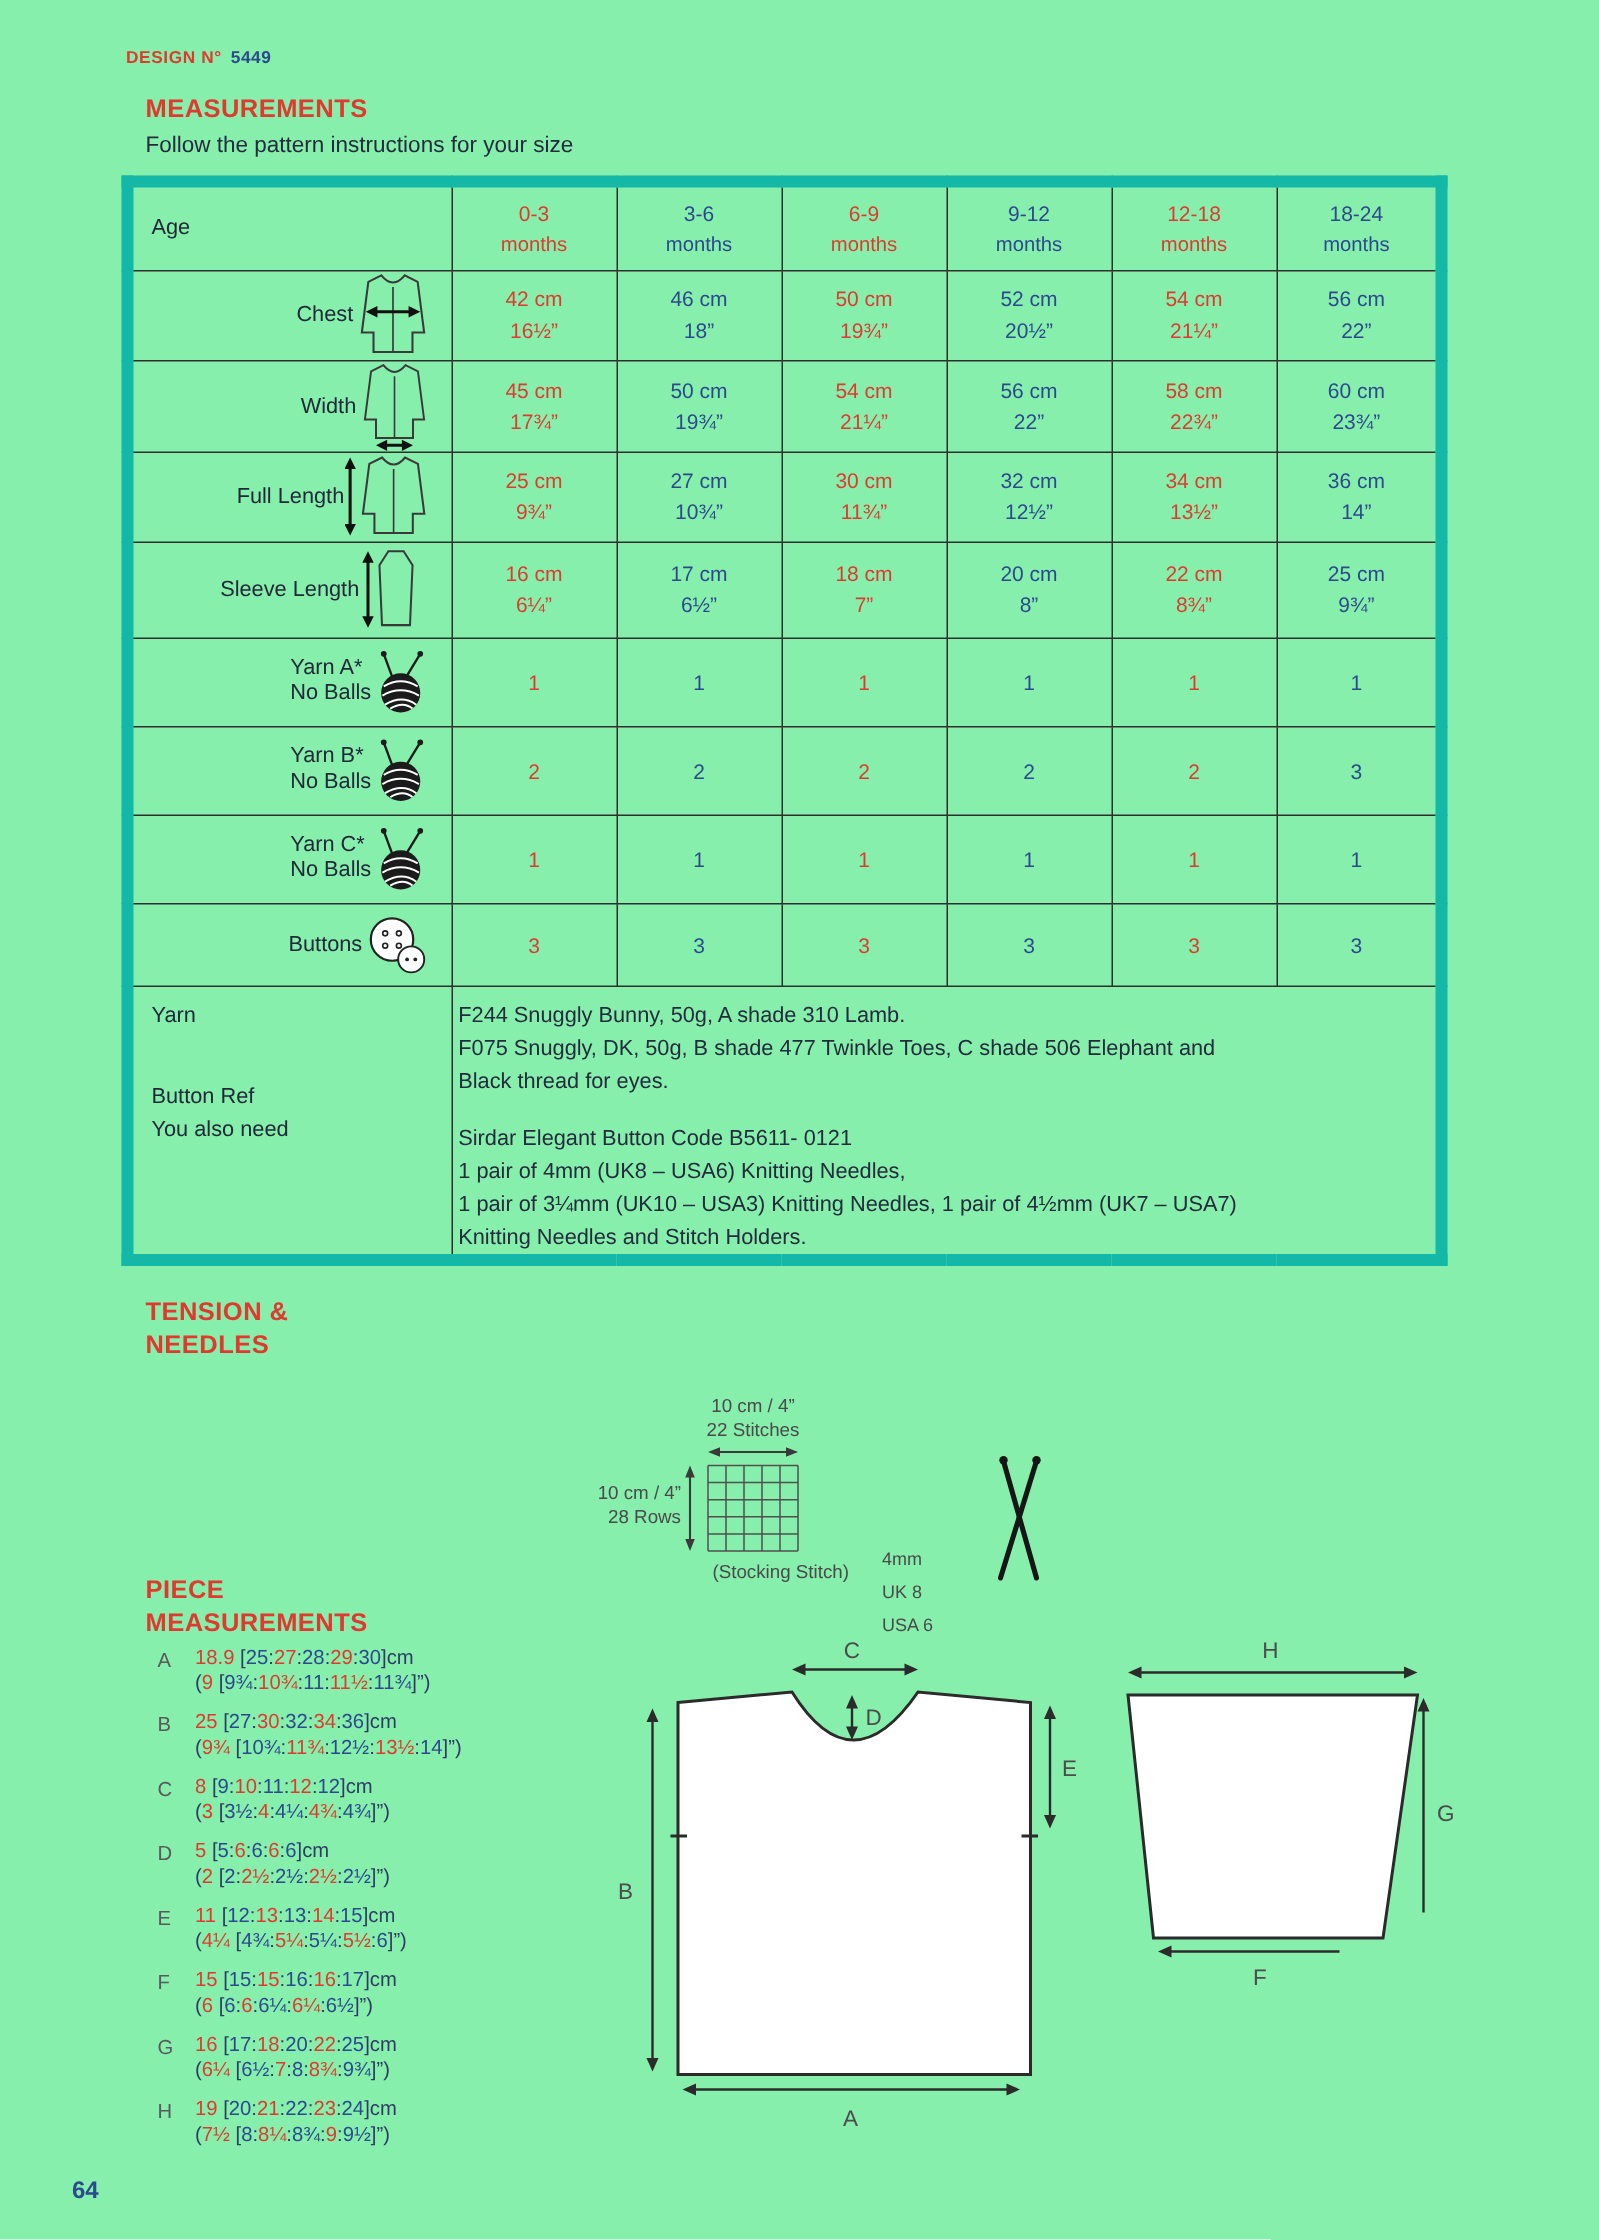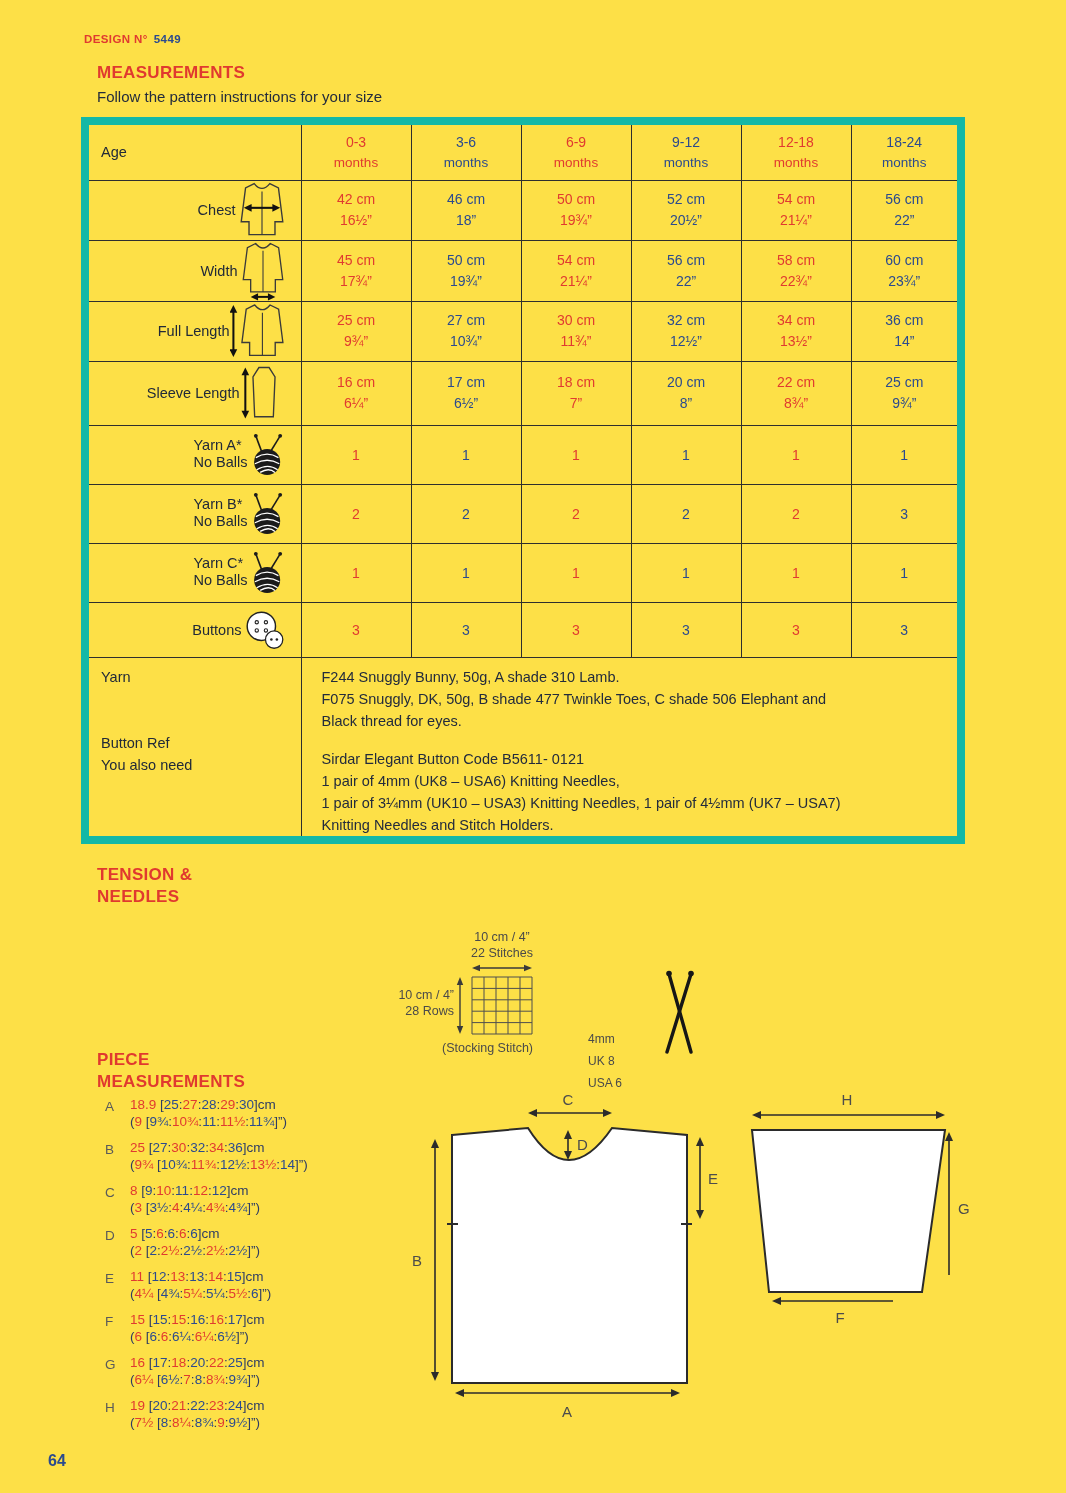--- a/index.html
+++ b/index.html
@@ -1,17 +1,17 @@
 <!DOCTYPE html>
 <html><head>
 <meta charset="utf-8">
 <style>
   *{margin:0;padding:0;box-sizing:border-box}
   html,body{background:#fff}
-  .page{position:relative;width:1066px;height:1493px;background:#fde047;overflow:hidden;
+  .page{position:relative;width:1066px;height:1493px;background:#86efac;overflow:hidden;
         font-family:"Liberation Sans",sans-serif;color:#232b3c}
   .red{color:#e03a30}
   .blue{color:#2b4a8e}
   .pn{color:#2e3c63}
 
   .design-no{position:absolute;left:84px;top:33px;font-size:11.5px;font-weight:bold;letter-spacing:.4px}
   .design-no .blue{margin-left:6px}
 
   .sec-title{position:absolute;color:#e0392f;font-weight:bold;font-size:17px;letter-spacing:.3px;line-height:21.5px}
   #meas-title{left:97px;top:62px}
@@ -23,33 +23,33 @@
   col.c-lbl{width:216px} col.c-dat{width:110px}
   tr.r-age{height:59px} tr.r-size{height:60px} tr.r-sleeve{height:64px}
   tr.r-count{height:59px} tr.r-btn{height:55px} tr.r-info{height:163px}
   .mtable td.lbl{text-align:left;padding:0 13px 0 12px;font-size:14.5px;color:#212938}
   .lbl-flex{display:flex;justify-content:flex-end;align-items:center}
   .lbl-flex .icon{display:inline-flex;align-items:center}
   .mtable .num{line-height:21px}
   .mtable .unit{font-size:13.5px;line-height:19px}
   .sub2{line-height:19px}
   .mtable td.info-lbl{vertical-align:top;padding-top:8px}
-  .info-lbl .yarn-lbl{margin-bottom:44px}
+  .info-lbl .yarn-lbl{margin-bottom:32px}
   .info-lbl div{line-height:22px}
-  .mtable td.info-val{text-align:left;vertical-align:top;padding:8px 14px 0 20px;font-size:14.5px}
+  .mtable td.info-val{text-align:left;vertical-align:top;padding:8px 14px 0 4px;font-size:14.5px}
   .info-val div{line-height:22px}
   .info-val .p2{margin-top:16px}
 
   .footnote{position:absolute;left:100px;top:824px;font-size:13px;color:#242b38}
 
   #tension-title{left:97px;top:864px}
   .t-label{position:absolute;font-size:12.5px;color:#4a4a4a;line-height:16px}
   .t-width{left:442px;top:929px;width:120px;text-align:center}
   .t-rows{left:356px;top:987px;width:98px;text-align:right}
-  .t-stocking{left:442px;top:1040px;width:124px;text-align:left}
+  .t-stocking{left:442px;top:1040px;width:124px;text-align:right}
   .t-needle-labels{position:absolute;left:588px;top:1028px;width:60px;text-align:left;
         font-size:12px;color:#4a4a4a;line-height:22px}
   .t-svg{position:absolute;left:448px;top:960px}
   .t-needles{position:absolute;left:653px;top:969px}
 
   #piece-title{left:97px;top:1049px}
   .pieces{position:absolute;left:105px;top:1096px;width:300px}
   .piece-item{display:flex;height:43px}
   .p-letter{width:25px;font-size:13.5px;color:#5a5a5a;padding-top:3px;flex:none}
   .p-line{font-size:13.5px;line-height:17px;white-space:nowrap}

